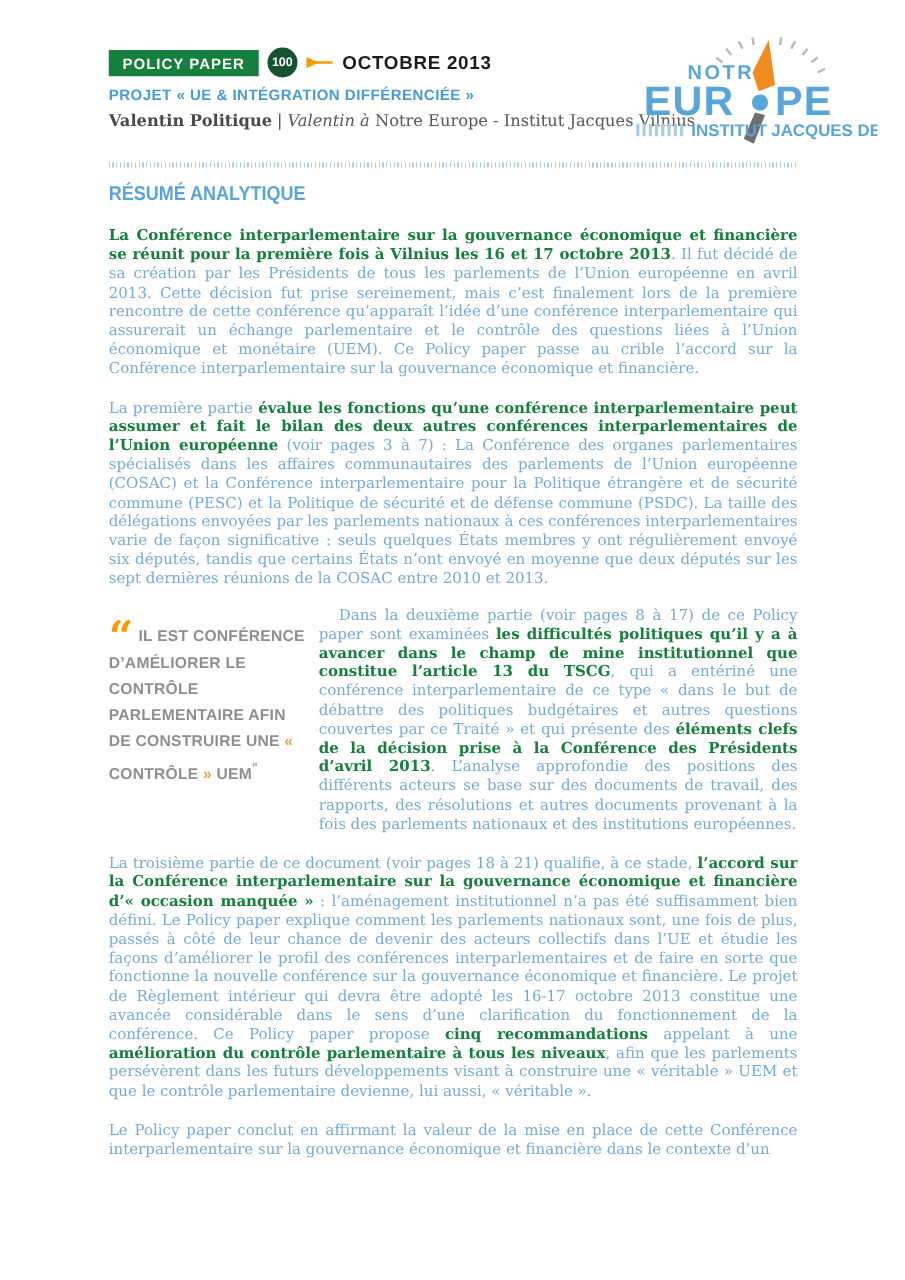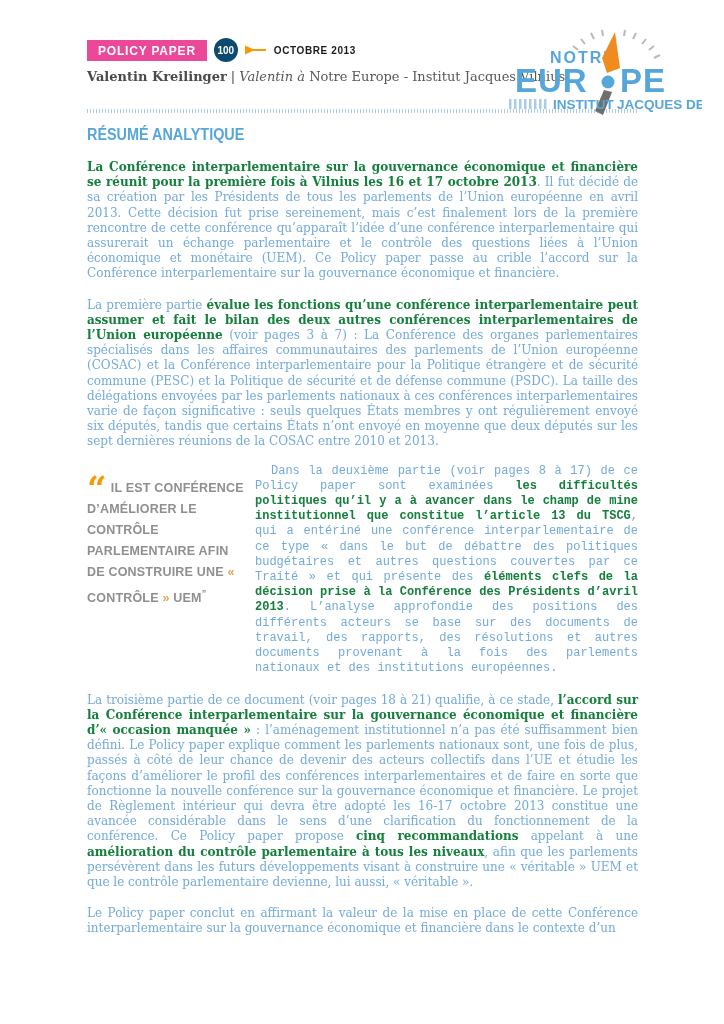--- a/index.html
+++ b/index.html
@@ -10,34 +10,34 @@
     margin:0 auto;
     background:#ffffff;
     overflow:hidden;
     font-family:"Liberation Sans", sans-serif;
   }
   .content { position:absolute; left:87px; top:0; width:551px; }
 
   
   .meta-row { margin-top:38px; display:flex; align-items:center; gap:7px; }
   .badge {
-    background:#ec4899; color:#ffffff;
+    background:#15803d; color:#ffffff;
     font-weight:bold; font-size:12px; letter-spacing:0.8px;
     padding:4px 11px 3px 11px;
     display:inline-block;
   }
   .issue-circle {
     width:24px; height:24px; border-radius:50%;
-    background:#0c4a6e; color:#ffffff;
+    background:#14532d; color:#ffffff;
     font-weight:bold; font-size:10px;
     display:flex; align-items:center; justify-content:center;
     letter-spacing:0;
   }
   .arrow-icon { display:inline-flex; align-items:center; }
-  .date-label { font-weight:bold; font-size:10px; color:#1b1b1b; letter-spacing:0.6px; }
+  .date-label { font-weight:bold; font-size:15px; color:#1b1b1b; letter-spacing:0.6px; }
   .project-line {
     margin-top:7px;
     color:#459bd6; 
     color:#459bd6;
     font-weight:bold; font-size:12px; letter-spacing:0.4px;
   }
   .title { margin-top:10px; color:#1d1d1b; }
   .title-line {
     display:block; font-weight:bold; font-size:31px; line-height:37px;
     letter-spacing:-0.3px; white-space:nowrap;
@@ -81,45 +81,46 @@
     font-weight:bold; font-size:12.5px; line-height:21px;
     color:#8f8f8f; letter-spacing:0.2px;
   }
   .quote-mark {
     font-family:"DejaVu Serif", serif;
     color:#f59b00; font-size:34px; line-height:0;
     vertical-align:-8px; margin-right:4px;
   }
   .run-hl { color:#dda74f; }
   .run-sup { font-size:9px; vertical-align:6px; }
-  .par-beside-quote { flex:1; margin-top:0;font-family:Liberation Mono, monospace; }
+  .par-beside-quote { flex:1; margin-top:0; }
   .par-beside-quote .indent { display:inline-block; width:16px; }
 </style>
 </head>
 <body>
 
 <div class="page">
   <div class="content">
 
     <div class="meta-row">
       <span class="badge">POLICY PAPER</span>
       <span class="issue-circle">100</span>
       <span class="arrow-icon">
         <svg width="22" height="10" viewBox="0 0 22 10">
           <polygon points="0,0.5 10,5 0,9.5" fill="#f59b00"></polygon>
           <rect x="8" y="4" width="13" height="2" fill="#f59b00"></rect>
         </svg>
       </span>
       <span class="date-label">OCTOBRE 2013</span>
     </div>
 
+    <div class="project-line">PROJET « UE &amp; INTÉGRATION DIFFÉRENCIÉE »</div>
 
 
     <div class="author-line">
-      <span class="author-name">Valentin Kreilinger</span><span class="author-sep">|</span><span class="author-italic">Valentin à</span><span> Notre Europe - Institut Jacques Vilnius</span>
+      <span class="author-name">Valentin Politique</span><span class="author-sep">|</span><span class="author-italic">Valentin à</span><span> Notre Europe - Institut Jacques Vilnius</span>
     </div>
 
     <div class="dotted-divider"></div>
 
     <h2 class="section-heading">RÉSUMÉ ANALYTIQUE</h2>
 
     <p class="body-par"><span class="run-b">La Conférence interparlementaire sur la gouvernance économique et financière se réunit pour la première fois à Vilnius les 16 et 17 octobre 2013</span><span>. Il fut décidé de sa création par les Présidents de tous les parlements de l’Union européenne en avril 2013. Cette décision fut prise sereinement, mais c’est finalement lors de la première rencontre de cette conférence qu’apparaît l’idée d’une conférence interparlementaire qui assurerait un échange parlementaire et le contrôle des questions liées à l’Union économique et monétaire (UEM). Ce Policy paper passe au crible l’accord sur la Conférence interparlementaire sur la gouvernance économique et financière.</span></p>
 
     <p class="body-par"><span>La première partie </span><span class="run-b">évalue les fonctions qu’une conférence interparlementaire peut assumer et fait le bilan des deux autres conférences interparlementaires de l’Union européenne</span><span> (voir pages 3 à 7) : La Conférence des organes parlementaires spécialisés dans les affaires communautaires des parlements de l’Union européenne (COSAC) et la Conférence interparlementaire pour la Politique étrangère et de sécurité commune (PESC) et la Politique de sécurité et de défense commune (PSDC). La taille des délégations envoyées par les parlements nationaux à ces conférences interparlementaires varie de façon significative : seuls quelques États membres y ont régulièrement envoyé six députés, tandis que certains États n’ont envoyé en moyenne que deux députés sur les sept dernières réunions de la COSAC entre 2010 et 2013.</span></p>
 

